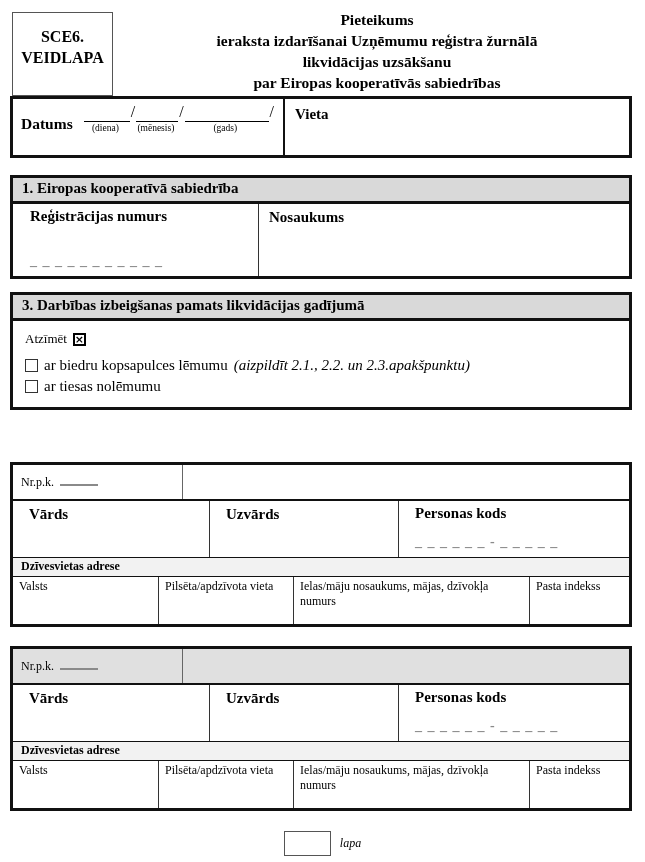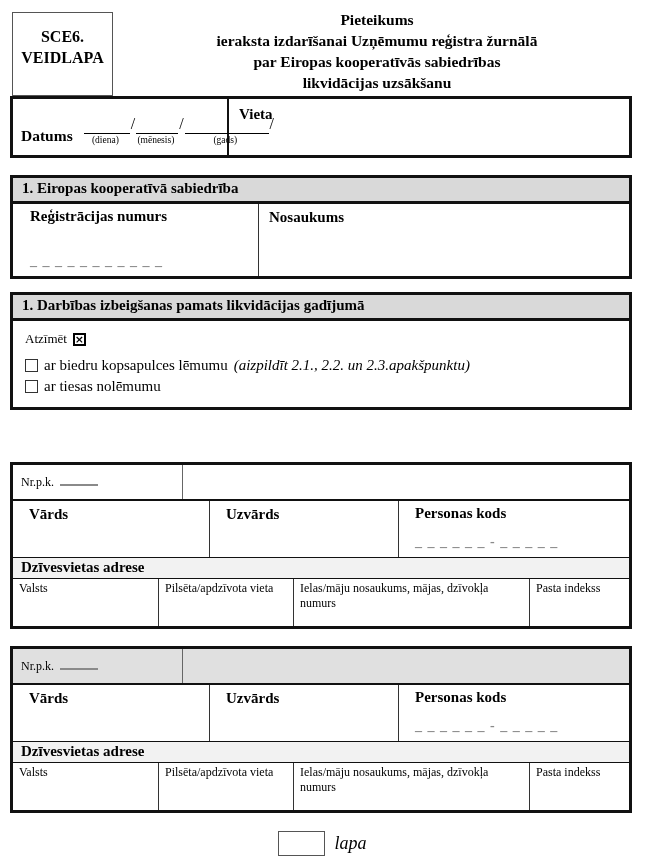--- a/index.html
+++ b/index.html
@@ -23,22 +23,22 @@
     position:absolute;left:10px;width:622px;box-sizing:border-box;
     border:3px solid #111;background:#fff;
   }
   .sec-header{
     background:#d9d9d9;font-weight:bold;font-size:15px;
     padding:2px 9px 4px 9px;box-sizing:border-box;
   }
   .hdr-divider{border-bottom:3px solid #111;}
   
   #date-table{top:96px;height:62px;display:flex;}
-  .date-left{width:216px;box-sizing:border-box;border-right:2px solid #111;
-    padding:19px 6px 0 8px;white-space:nowrap;}
+  .date-left{width:272px;box-sizing:border-box;border-right:2px solid #111;
+    padding:7px 6px 0 8px;white-space:nowrap;}
   .date-right{flex:1;padding:7px 10px;font-weight:bold;font-size:15px;box-sizing:border-box;}
   .datums-label{font-weight:bold;font-size:15.5px;margin-right:10px;}
   .dseg{display:inline-flex;flex-direction:column;vertical-align:bottom;margin-left:1px;}
   .dtop{display:flex;align-items:flex-end;}
   .dline{border-bottom:1.5px solid #000;height:15px;display:inline-block;}
   .dslash{font-size:16px;line-height:14px;position:relative;top:-3px;margin-left:1px;}
   .dlbl{font-size:9.5px;margin-top:1px;text-align:center;margin-right:8px;}
   
   #sec1{top:175px;}
   .sec1-content{display:flex;height:72px;}
@@ -69,49 +69,49 @@
   .nr-row.shaded{background:#e0e0e0;}
   .nr-cell{width:170px;box-sizing:border-box;border-right:1px solid #666;
     padding:7px 8px;font-size:12px;white-space:nowrap;}
   .nr-rest{flex:1;}
   .u-line{display:inline-block;width:38px;border-bottom:2px solid #8a8a8a;height:12px;margin-left:6px;}
   .name-row{display:flex;height:57px;border-bottom:1px solid #111;box-sizing:border-box;}
   .name-cell{box-sizing:border-box;padding:4px 16px;}
   .c-vards{width:196px;}
   .c-uzvards{width:189px;border-left:1px solid #333;}
   .c-kods{flex:1;border-left:1px solid #333;display:flex;flex-direction:column;justify-content:space-between;}
-  .addr-hdr{background:#f2f2f2;font-weight:bold;font-size:15px;
+  .addr-hdr{background:#f2f2f2;font-weight:bold;font-size:12px;
     padding:1px 3px 2px 8px;border-bottom:1px solid #111;}
   .addr-row{display:flex;height:47px;}
   .addr-cell{box-sizing:border-box;padding:2px 6px;font-size:12px;}
   .a1{width:145px;}
   .a2{width:135px;border-left:1px solid #333;}
   .a3{width:236px;border-left:1px solid #333;}
   .a4{flex:1;border-left:1px solid #333;}
   
   .footer{position:absolute;left:0;top:831px;width:645px;display:flex;
     justify-content:center;align-items:center;gap:9px;}
   .page-box{width:47px;height:25px;border:1px solid #555;box-sizing:border-box;background:#fff;}
-  .lapa{font-style:italic;font-size:18px;}
+  .lapa{font-style:italic;font-size:12px;}
 </style>
 </head>
 <body>
 
 <div class="sheet">
 
   <div class="code-box">
     <div>SCE6.</div>
     <div>VEIDLAPA</div>
   </div>
 
   <div class="title">
     <div>Pieteikums</div>
     <div>ieraksta izdarīšanai Uzņēmumu reģistra žurnālā</div>
+    <div>likvidācijas uzsākšanu</div>
     <div>par Eiropas kooperatīvās sabiedrības</div>
-    <div>likvidācijas uzsākšanu</div>
   </div>
 
   <div class="box" id="date-table">
     <div class="date-left">
       <span class="datums-label">Datums</span><span class="dseg">
           <span class="dtop">
             <span class="dline" style="width:46px"></span>
             <span class="dslash">/</span>
           </span>
           <span class="dlbl">(diena)</span>
@@ -141,21 +141,21 @@
         <span class="fld-label">Reģistrācijas numurs</span>
         <span class="slots">_ _ _ _ _ _ _ _ _ _ _</span>
       </div>
       <div class="nos-cell">
         <span class="fld-label">Nosaukums</span>
       </div>
     </div>
   </div>
 
   <div class="box" id="sec2">
-    <div class="sec-header hdr-divider">1. Darbības izbeigšanas pamats likvidācijas gadījumā</div>
+    <div class="sec-header hdr-divider">3. Darbības izbeigšanas pamats likvidācijas gadījumā</div>
     <div class="sec2-body">
       <div class="mark-line">
         <span>Atzīmēt</span>
         <span class="cbx checked">×</span>
       </div>
       <div class="opt-line">
         <span class="cbx"></span>
         <span>ar biedru kopsapulces lēmumu</span>
         <span class="opt-note">(aizpildīt 2.1., 2.2. un 2.3.apakšpunktu)</span>
       </div>

